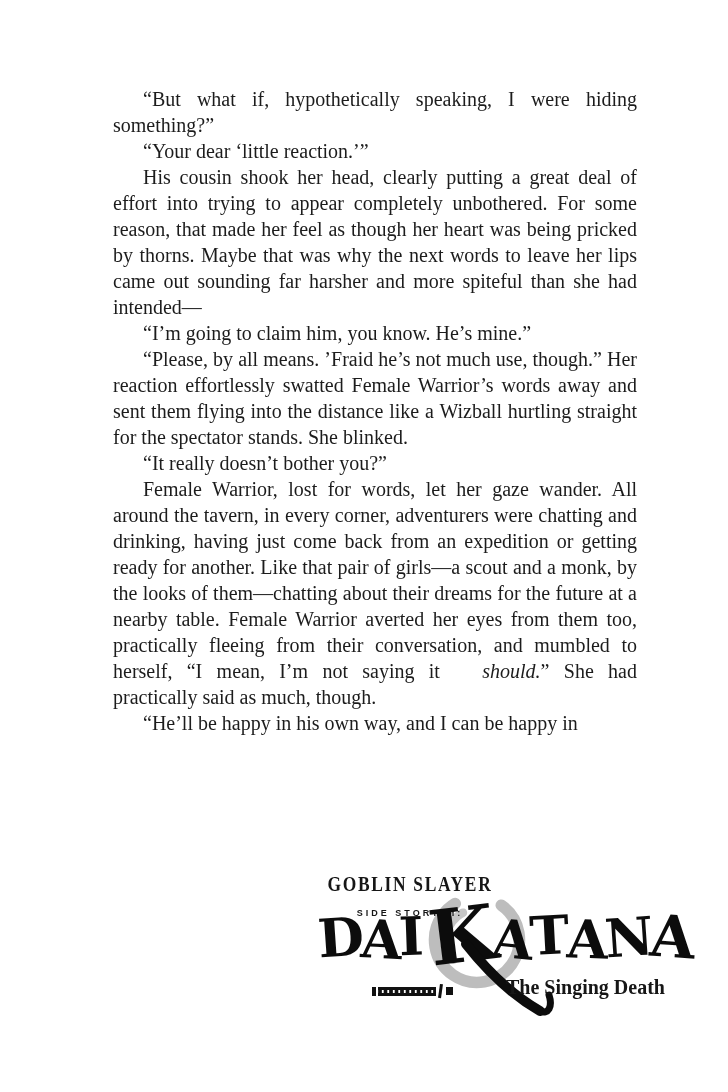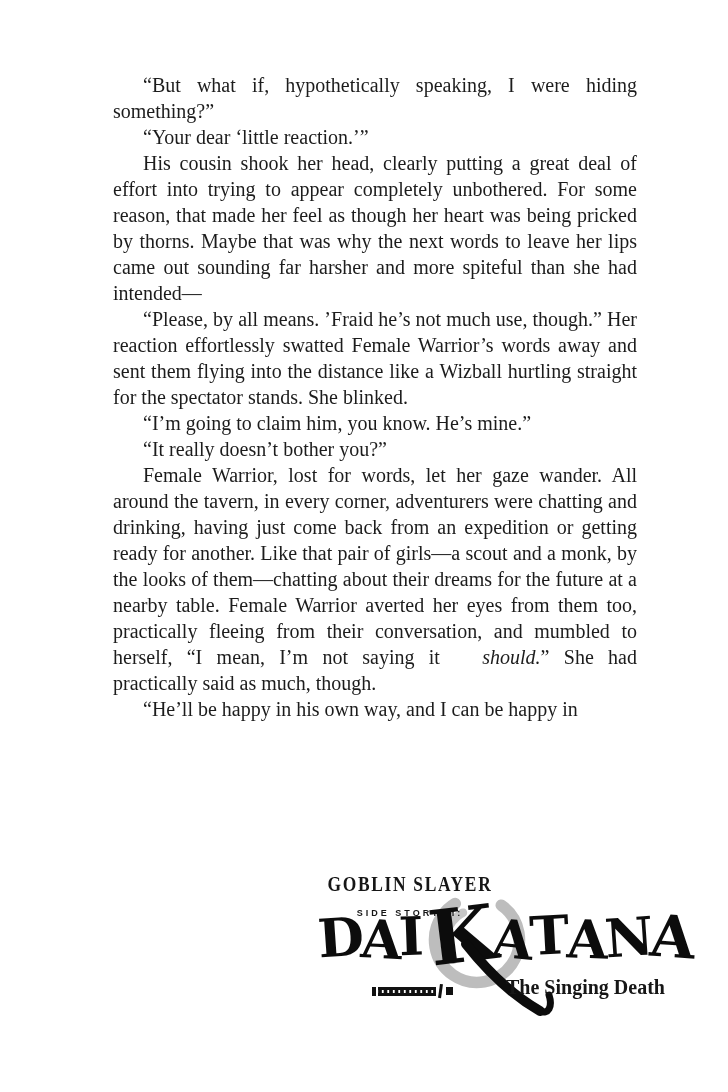--- a/index.html
+++ b/index.html
@@ -6,21 +6,21 @@
   #page{
     position:relative;
     width:728px;height:1092px;
     background:#ffffff;
     overflow:hidden;
     font-family:"Liberation Serif", serif;
   }
   
   #page-text{
     position:absolute;
-    left:113px; top:72px; width:524px;
+    left:113px; top:86px; width:524px;
     color:#1c1c1c;
     font-size:20px;
     line-height:26px;
     text-align:justify;
   }
   #page-text p{
     margin:0;
     text-indent:30px;
   }
   #page-text em{font-style:italic;margin-left:28px;}
@@ -91,22 +91,22 @@
 </style>
 </head>
 <body>
 
 <div id="page">
 
   <div id="page-text">
       <p><span>“But what if, hypothetically speaking, I were hiding something?”</span></p>
       <p><span>“Your dear ‘little reaction.’”</span></p>
       <p><span>His cousin shook her head, clearly putting a great deal of effort into trying to appear completely unbothered. For some reason, that made her feel as though her heart was being pricked by thorns. Maybe that was why the next words to leave her lips came out sounding far harsher and more spiteful than she had intended—</span></p>
+      <p><span>“I’m going to claim him, you know. He’s mine.”</span></p>
       <p><span>“Please, by all means. ’Fraid he’s not much use, though.” Her reaction effortlessly swatted Female Warrior’s words away and sent them flying into the distance like a Wizball hurtling straight for the spectator stands. She blinked.</span></p>
-      <p><span>“I’m going to claim him, you know. He’s mine.”</span></p>
       <p><span>“It really doesn’t bother you?”</span></p>
       <p><span>Female Warrior, lost for words, let her gaze wander. All around the tavern, in every corner, adventurers were chatting and drinking, having just come back from an expedition or getting ready for another. Like that pair of girls—a scout and a monk, by the looks of them—chatting about their dreams for the future at a nearby table. Female Warrior averted her eyes from them too, practically fleeing from their conversation, and mumbled to herself, “I mean, I’m not saying it </span><em>should.</em><span>” She had practically said as much, though.</span></p>
       <p><span>“He’ll be happy in his own way, and I can be happy in</span></p>
     </div>
 
   <div id="logo">
 
     <svg class="enso" viewBox="0 0 100 100" aria-hidden="true">
       <circle cx="50" cy="50" r="40" fill="none" stroke="#bdbdbd" stroke-width="11" stroke-linecap="round" stroke-dasharray="205 47" transform="rotate(-55 50 50)"></circle>
       <circle cx="50" cy="50" r="29" fill="none" stroke="#c6c6c6" stroke-width="8" stroke-linecap="round" stroke-dasharray="52 131" transform="rotate(140 50 50)"></circle>

